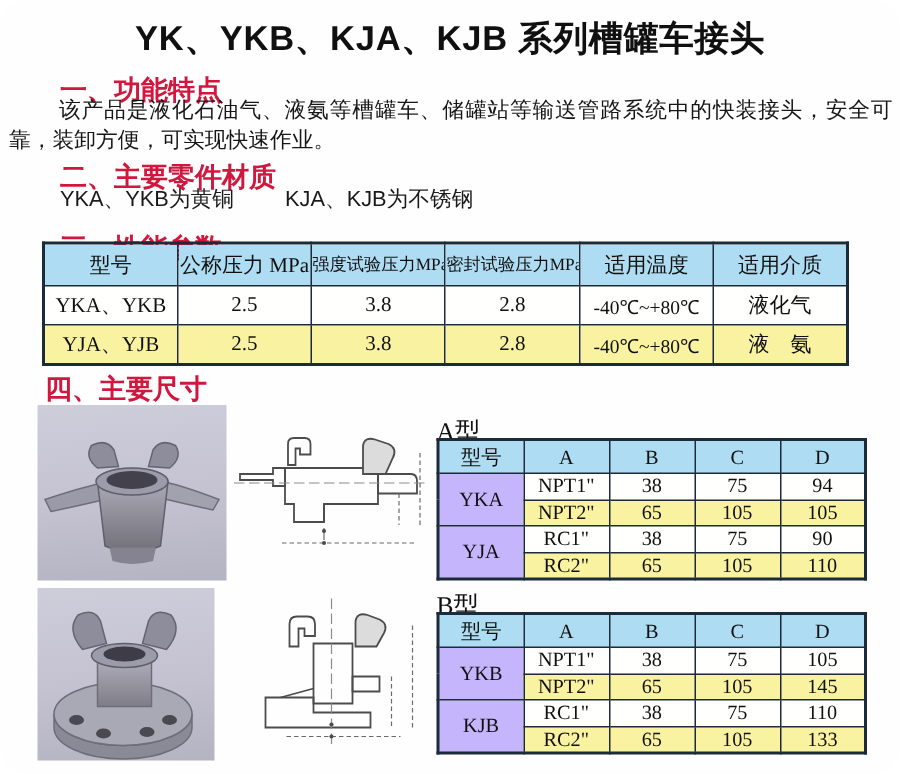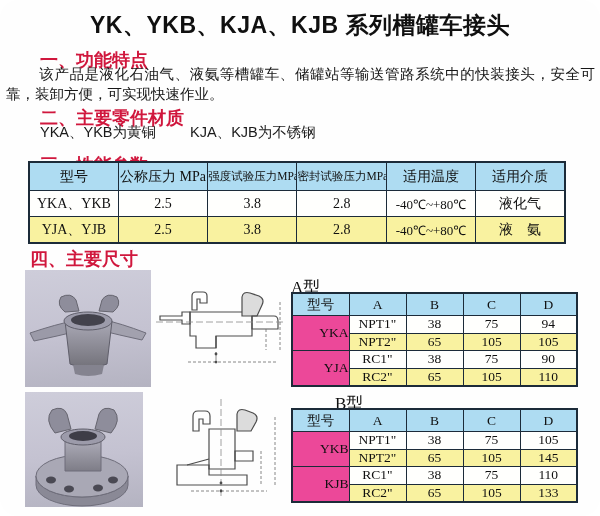--- a/index.html
+++ b/index.html
@@ -45,32 +45,32 @@
   #drawA{left:154px;top:272px;width:134px;height:103px;}
   #drawB{left:157px;top:395px;width:130px;height:106px;}
   .photo svg,.drawing svg{display:block;width:100%;height:100%;}
 
   
   .dim-label{
     position:absolute;left:291px;font-family:"Liberation Serif",serif;
     font-size:17px;color:#101010;white-space:nowrap;
   }
   #labelA{top:276px;}
-  #labelB{top:392px;margin-left:44px;}
+  #labelB{top:392px;}
   table.dim{
     position:absolute;left:291px;width:287px;table-layout:fixed;
     font-family:"Liberation Serif",serif;font-size:13.5px;text-align:center;color:#101010;
     border:2px solid #1c2b39;
   }
   #dimA{top:292px;}
   #dimB{top:408px;}
   table.dim th,table.dim td{border:1.5px solid #1c2b39;padding:0;}
   table.dim th{height:21px;background:#aedcf2;font-weight:normal;}
   table.dim td{height:16.5px;background:#fffffd;}
-  table.dim td.model{background:#ec4899;text-align:right;}
+  table.dim td.model{background:#c4b5fd;}
   table.dim tr.yellow td{background:#f9f2a0;}
 </style>
 </head>
 <body>
 
 <div class="page">
 
   <div class="title">YK、YKB、KJA、KJB 系列槽罐车接头</div>
 
   <div class="sec" id="sec1">一、功能特点</div>

